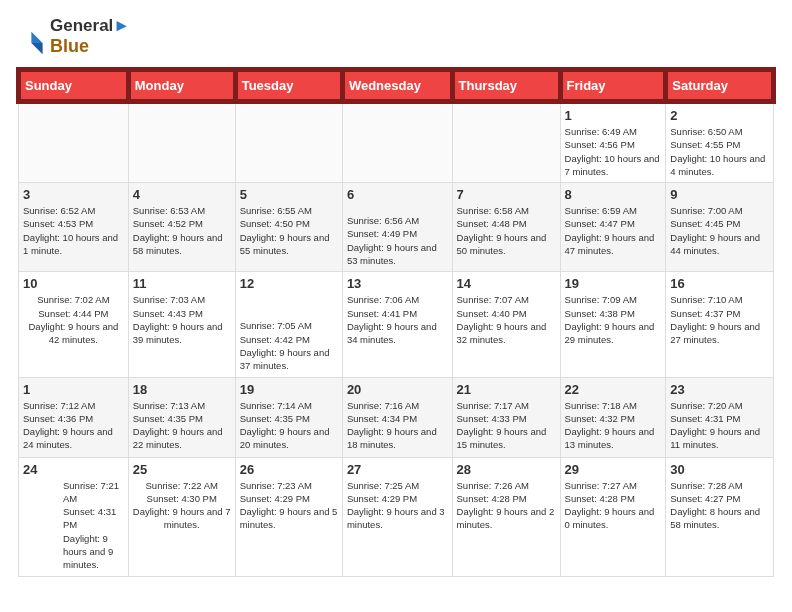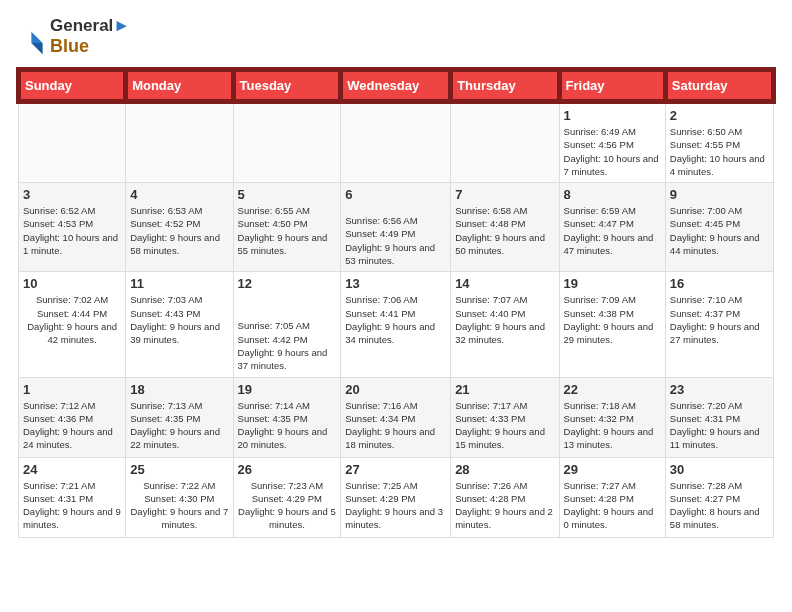--- a/index.html
+++ b/index.html
@@ -260,33 +260,33 @@
         <td>
           <span class="day-num">23</span>
           <div class="day-info" style="white-space: pre-line;">Sunrise: 7:20 AM
 Sunset: 4:31 PM
 Daylight: 9 hours and 11 minutes.</div>
         </td>
       </tr>
       <tr>
         <td>
           <span class="day-num">24</span>
-          <div class="day-info" style="white-space: pre-line;">Sunrise: 7:21 AM
+          <div class="day-info" style="white-space: pre-line; margin-left: 40px;">Sunrise: 7:21 AM
 Sunset: 4:31 PM
 Daylight: 9 hours and 9 minutes.</div>
         </td>
         <td>
           <span class="day-num">25</span>
           <div class="day-info" style="white-space: pre-line; text-align: center;">Sunrise: 7:22 AM
 Sunset: 4:30 PM
 Daylight: 9 hours and 7 minutes.</div>
         </td>
         <td>
           <span class="day-num">26</span>
-          <div class="day-info" style="white-space: pre-line; text-align: center;">Sunrise: 7:23 AM
+          <div class="day-info" style="white-space: pre-line;">Sunrise: 7:23 AM
 Sunset: 4:29 PM
 Daylight: 9 hours and 5 minutes.</div>
         </td>
         <td>
           <span class="day-num">27</span>
           <div class="day-info" style="white-space: pre-line;">Sunrise: 7:25 AM
 Sunset: 4:29 PM
 Daylight: 9 hours and 3 minutes.</div>
         </td>
         <td>

